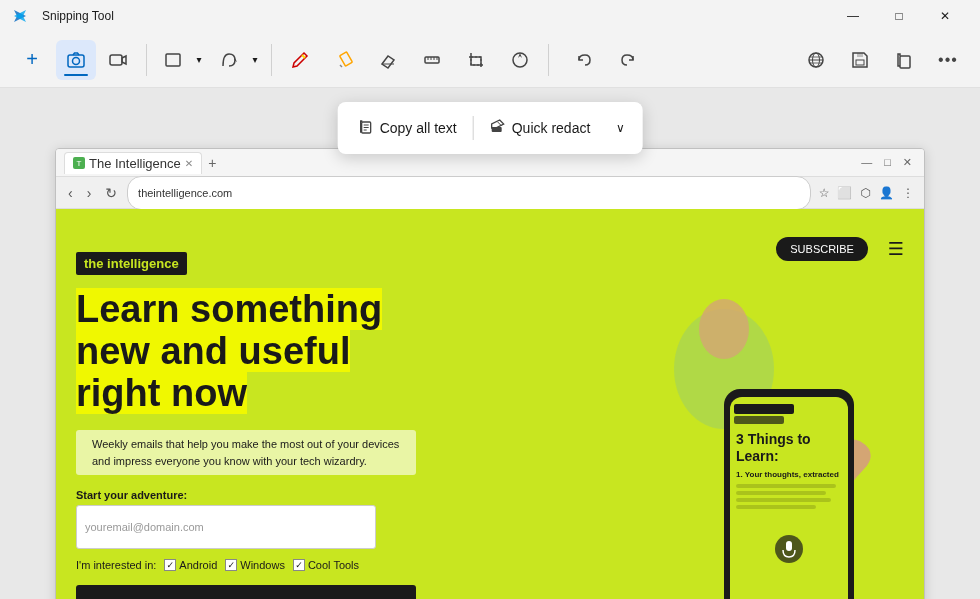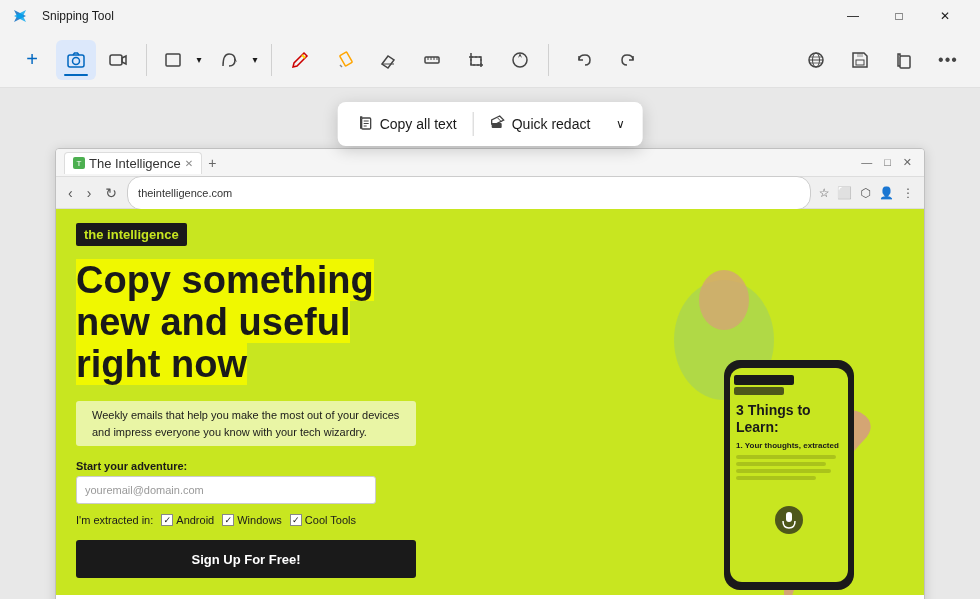--- a/index.html
+++ b/index.html
@@ -164,21 +164,21 @@
       left: 50%;
       transform: translateX(-50%);
       display: flex;
       align-items: center;
       background: white;
       border-radius: 8px;
       box-shadow: 0 4px 16px rgba(0,0,0,0.18);
       padding: 6px 8px;
       gap: 4px;
       z-index: 10;
-      height: 44px;
+      height: 52px;
     }
     .float-btn {
       display: flex;
       align-items: center;
       gap: 6px;
       padding: 6px 12px;
       border-radius: 6px;
       cursor: pointer;
       background: transparent;
       border: none;
@@ -320,20 +320,21 @@
       justify-content: space-between;
       padding: 14px 20px;
     }
     .site-logo {
       background: #1a1a1a;
       color: #c8e620;
       font-size: 13px;
       font-weight: 700;
       padding: 4px 8px;
       border-radius: 2px;
+      margin-top: 29px;
     }
     .site-subscribe {
       background: #1a1a1a;
       color: white;
       font-size: 11px;
       padding: 6px 14px;
       border-radius: 14px;
       cursor: pointer;
       border: none;
     }
@@ -376,21 +377,21 @@
       font-size: 11px;
       font-weight: 700;
       color: #1a1a1a;
       margin-bottom: 4px;
     }
     .email-input {
       background: white;
       border: 1px solid #ccc;
       border-radius: 3px;
       width: 300px;
-      height: 28px;
+      height: 44px;
       font-size: 11px;
       padding: 0 8px;
       color: #999;
       display: flex;
       align-items: center;
       margin-bottom: 10px;
     }
     .interests-row {
       display: flex;
       align-items: center;
@@ -670,42 +671,46 @@
         <button class="browser-action-btn">👤</button>
         <button class="browser-action-btn">⋮</button>
       </div>
     </div>
 
     <div class="website-content">
       <div class="website-header">
         <div class="site-logo">
           <span>the intelliɡence</span>
         </div>
+        <div style="display:flex;align-items:center;gap:8px;">
+          <button class="site-subscribe">SUBSCRIBE</button>
+          <span class="site-menu">☰</span>
+        </div>
       </div>
 
       <div class="website-body">
         <div class="website-left">
           <div class="main-headline">
-            <span class="headline-highlight">Copy something</span><br>
+            <span class="headline-highlight">Learn something</span><br>
             <span class="headline-highlight">new and useful</span><br>
             <span class="headline-highlight">right now</span>
           </div>
 
           <div class="website-desc">
             <span>Weekly emails that help you make the most out of your devices
 and impress everyone you know with your tech wizardry.</span>
           </div>
 
           <div class="email-label">Start your adventure:</div>
           <div class="email-input">
             <span>youremail@domain.com</span>
           </div>
 
           <div class="interests-row">
-            <span>I'm extracted in:</span>
+            <span>I'm interested in:</span>
             <div class="checkbox-item">
               <div class="checkbox">✓</div>
               <span>Android</span>
             </div>
             <div class="checkbox-item">
               <div class="checkbox">✓</div>
               <span>Windows</span>
             </div>
             <div class="checkbox-item">
               <div class="checkbox">✓</div>

